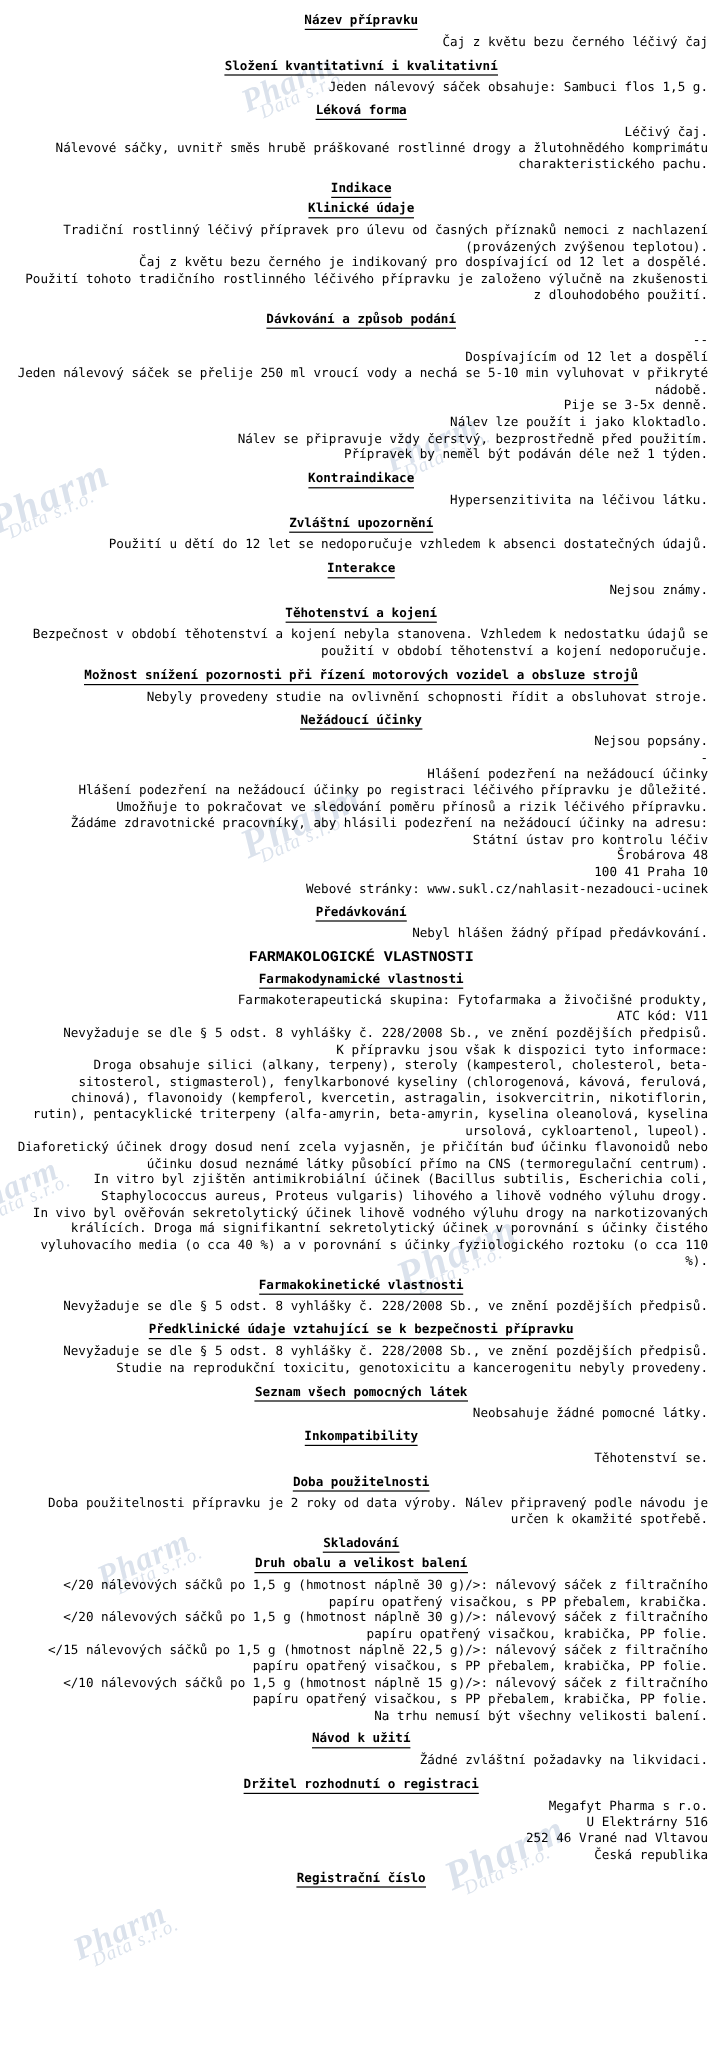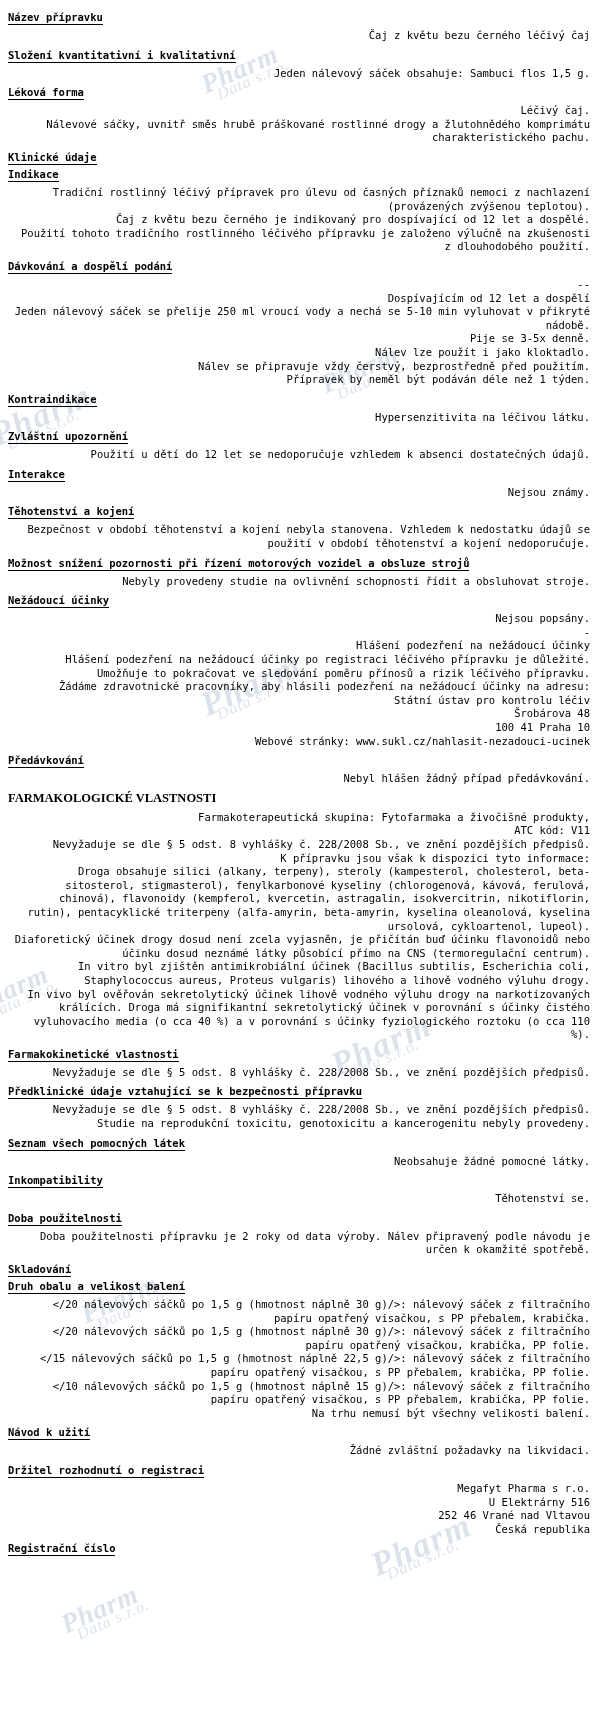--- a/index.html
+++ b/index.html
@@ -58,32 +58,33 @@
   h2.sec.underline {
     display: inline-block;
     border-bottom: 1px solid #000;
     padding-bottom: 0px;
   }
   h2.bigsec {
     font-size: 12.5px;
     line-height: 17px;
     font-weight: bold;
     margin: 3px 0 1px 0;
-    font-family: Liberation Serif, serif;
+    font-family: Liberation Mono, monospace;
+    text-align: center;
   }
   p.body {
     margin: 4px;
     padding: 0;
     font-size: 10.5px;
     line-height: 13.6px;
     white-space: pre-wrap;
     text-align: right;
   }
   .blk { margin-bottom: 0px; }
-  .hdrwrap { margin-top: 1px; }
+  .hdrwrap { margin-top: 1px; text-align: center; }
 </style>
 </head>
 <body>
 
 <div id="page">
 
   <div id="watermarks">
     <div class="wm" style="left:200px; top:80px;">
       <div class="l1">Pharm</div>
       <div class="l2">Data s.r.o.</div>
@@ -123,26 +124,26 @@
   </div>
 
   <div id="content">
       <div class="hdrwrap blk"><h2 class="sec underline">Název přípravku</h2></div>
       <p class="body blk">Čaj z květu bezu černého léčivý čaj</p>
       <div class="hdrwrap blk"><h2 class="sec underline">Složení kvantitativní i kvalitativní</h2></div>
       <p class="body blk">Jeden nálevový sáček obsahuje: Sambuci flos 1,5 g.</p>
       <div class="hdrwrap blk"><h2 class="sec underline">Léková forma</h2></div>
       <p class="body blk">Léčivý čaj.
 Nálevové sáčky, uvnitř směs hrubě práškované rostlinné drogy a žlutohnědého komprimátu charakteristického pachu.</p>
+      <div class="hdrwrap blk"><h2 class="sec underline">Indikace</h2></div>
       <div class="hdrwrap blk"><h2 class="sec underline">Klinické údaje</h2></div>
-      <div class="hdrwrap blk"><h2 class="sec underline">Indikace</h2></div>
       <p class="body blk">Tradiční rostlinný léčivý přípravek pro úlevu od časných příznaků nemoci z nachlazení (provázených zvýšenou teplotou).
 Čaj z květu bezu černého je indikovaný pro dospívající od 12 let a dospělé.
 Použití tohoto tradičního rostlinného léčivého přípravku je založeno výlučně na zkušenosti z dlouhodobého použití.</p>
-      <div class="hdrwrap blk"><h2 class="sec underline">Dávkování a dospělí podání</h2></div>
+      <div class="hdrwrap blk"><h2 class="sec underline">Dávkování a způsob podání</h2></div>
       <p class="body blk">--
 Dospívajícím od 12 let a dospělí
 Jeden nálevový sáček se přelije 250 ml vroucí vody a nechá se 5-10 min vyluhovat v přikryté nádobě.
 Pije se 3-5x denně.
 Nálev lze použít i jako kloktadlo.
 Nálev se připravuje vždy čerstvý, bezprostředně před použitím.
 Přípravek by neměl být podáván déle než 1 týden.</p>
       <div class="hdrwrap blk"><h2 class="sec underline">Kontraindikace</h2></div>
       <p class="body blk">Hypersenzitivita na léčivou látku.</p>
       <div class="hdrwrap blk"><h2 class="sec underline">Zvláštní upozornění</h2></div>
@@ -159,20 +160,21 @@
 Hlášení podezření na nežádoucí účinky
 Hlášení podezření na nežádoucí účinky po registraci léčivého přípravku je důležité. Umožňuje to pokračovat ve sledování poměru přínosů a rizik léčivého přípravku.
 Žádáme zdravotnické pracovníky, aby hlásili podezření na nežádoucí účinky na adresu:
 Státní ústav pro kontrolu léčiv
 Šrobárova 48
 100 41 Praha 10
 Webové stránky: www.sukl.cz/nahlasit-nezadouci-ucinek</p>
       <div class="hdrwrap blk"><h2 class="sec underline">Předávkování</h2></div>
       <p class="body blk">Nebyl hlášen žádný případ předávkování.</p>
       <h2 class="bigsec blk">FARMAKOLOGICKÉ VLASTNOSTI</h2>
+      <div class="hdrwrap blk"><h2 class="sec underline">Farmakodynamické vlastnosti</h2></div>
       <p class="body blk">Farmakoterapeutická skupina: Fytofarmaka a živočišné produkty,
 ATC kód: V11
 Nevyžaduje se dle § 5 odst. 8 vyhlášky č. 228/2008 Sb., ve znění pozdějších předpisů.
 K přípravku jsou však k dispozici tyto informace:
 Droga obsahuje silici (alkany, terpeny), steroly (kampesterol, cholesterol, beta-sitosterol, stigmasterol), fenylkarbonové kyseliny (chlorogenová, kávová, ferulová, chinová), flavonoidy (kempferol, kvercetin, astragalin, isokvercitrin, nikotiflorin, rutin), pentacyklické triterpeny (alfa-amyrin, beta-amyrin, kyselina oleanolová, kyselina ursolová, cykloartenol, lupeol).
 Diaforetický účinek drogy dosud není zcela vyjasněn, je přičítán buď účinku flavonoidů nebo účinku dosud neznámé látky působící přímo na CNS (termoregulační centrum).
 In vitro byl zjištěn antimikrobiální účinek (Bacillus subtilis, Escherichia coli, Staphylococcus aureus, Proteus vulgaris) lihového a lihově vodného výluhu drogy.
 In vivo byl ověřován sekretolytický účinek lihově vodného výluhu drogy na narkotizovaných králících. Droga má signifikantní sekretolytický účinek v porovnání s účinky čistého vyluhovacího media (o cca 40 %) a v porovnání s účinky fyziologického roztoku (o cca 110 %).</p>
       <div class="hdrwrap blk"><h2 class="sec underline">Farmakokinetické vlastnosti</h2></div>
       <p class="body blk">Nevyžaduje se dle § 5 odst. 8 vyhlášky č. 228/2008 Sb., ve znění pozdějších předpisů.</p>

